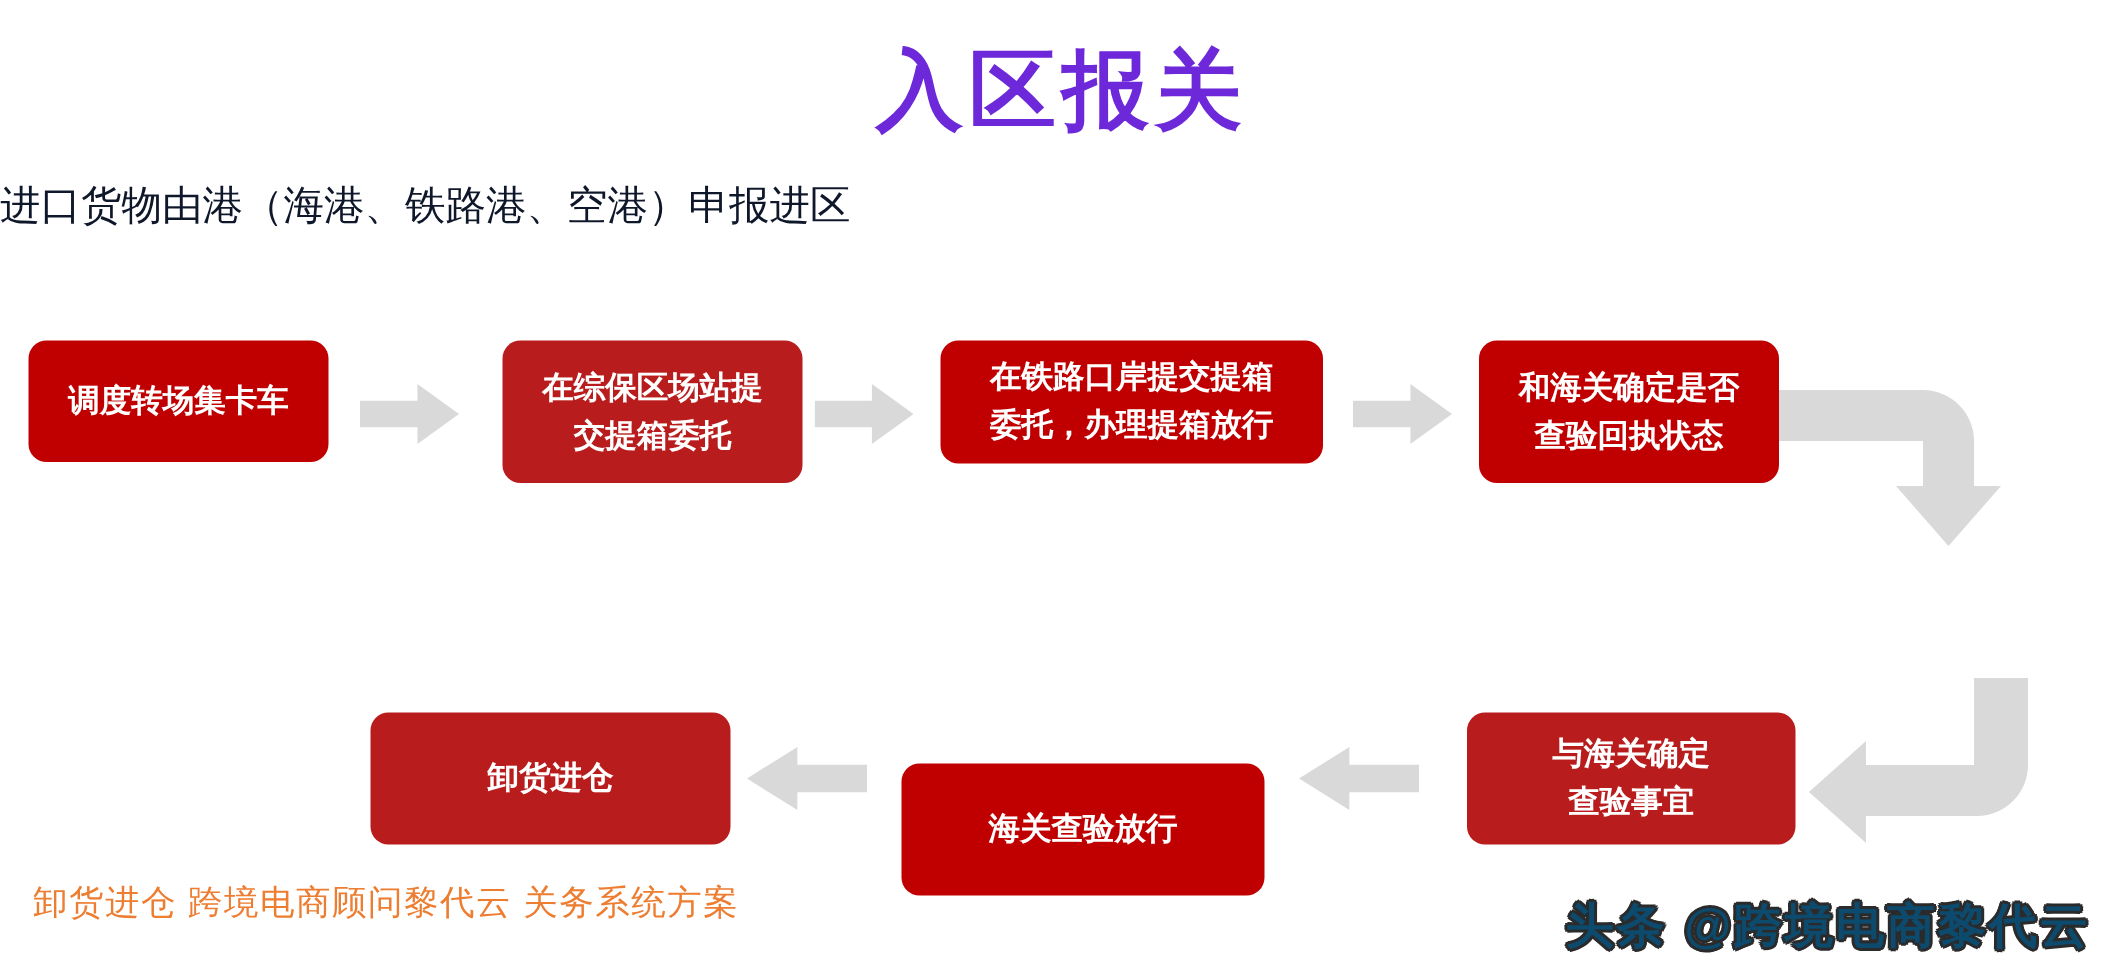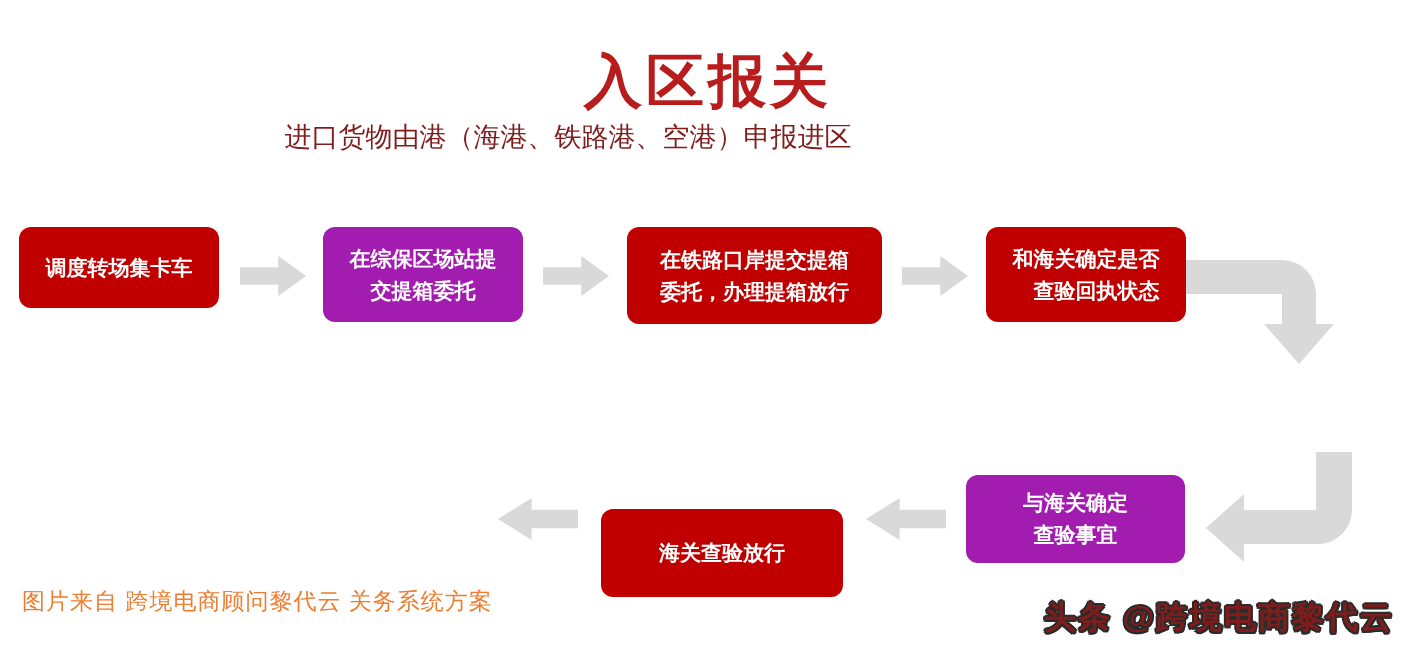--- a/index.html
+++ b/index.html
@@ -20,34 +20,33 @@
 
   
   .title {
     position: absolute;
     left: 0;
     top: 26px;
     width: 1416px;
     text-align: center;
     font-size: 58px;
     font-weight: bold;
-    color: #b91c1c;
+    color: #6d28d9;
     letter-spacing: 4px;
     line-height: 70px;
     white-space: nowrap;
-    margin-top: 20px;
   }
   .subtitle {
     position: absolute;
     left: 0;
     top: 118px;
     width: 1136px;
-    text-align: center;
+    text-align: left;
     font-size: 27px;
-    color: #7f1d1d;
+    color: #0f172a;
     line-height: 38px;
     white-space: nowrap;
   }
 
   
   .node {
     position: absolute;
     border-radius: 12px;
     display: flex;
     align-items: center;
@@ -55,21 +54,21 @@
     text-align: center;
     color: #ffffff;
     font-size: 21px;
     font-weight: bold;
     line-height: 32px;
     padding: 4px 10px;
     box-sizing: border-box;
     white-space: pre-line;
   }
   .node.red    { background: #C00000; }
-  .node.orange { background: #a21caf; }
+  .node.orange { background: #b91c1c; margin-left: 12px; }
 
   
   .arrow {
     position: absolute;
     background: #D9D9D9;
   }
   .arrow.right {
     clip-path: polygon(0% 28%, 58% 28%, 58% 0%, 100% 50%, 58% 100%, 58% 72%, 0% 72%);
   }
   .arrow.left {
@@ -91,21 +90,21 @@
     color: #ED7D31;
     white-space: nowrap;
     letter-spacing: 1px;
   }
   .watermark {
     position: absolute;
     right: 22px;
     top: 596px;
     font-size: 32px;
     font-weight: bold;
-    color: #7f1d1d;
+    color: #0c4a6e;
     letter-spacing: 2px;
     white-space: nowrap;
     text-shadow:
       -1.5px -1.5px 0 #2b2b2b,
        1.5px -1.5px 0 #2b2b2b,
       -1.5px  1.5px 0 #2b2b2b,
        1.5px  1.5px 0 #2b2b2b,
        0     -2px   0 #2b2b2b,
        0      2px   0 #2b2b2b,
       -2px    0     0 #2b2b2b,
@@ -118,32 +117,33 @@
 <div id="canvas">
 
   <div class="title">入区报关</div>
   <div class="subtitle">进口货物由港（海港、铁路港、空港）申报进区</div>
 
   <div class="node red" style="left:19px;top:227px;width:200px;height:81px;">调度转场集卡车</div>
 
   <div class="node orange" style="left:323px;top:227px;width:200px;height:95px;">在综保区场站提
 交提箱委托</div>
 
-  <div class="node red" style="left:627px;top:227px;width:255px;height:97px;">在铁路口岸提交提箱
+  <div class="node red" style="left:627px;top:227px;width:255px;height:82px;">在铁路口岸提交提箱
 委托，办理提箱放行</div>
 
-  <div class="node red" style="left:986px;top:227px;width:200px;height:95px;text-align:right;">和海关确定是否
+  <div class="node red" style="left:986px;top:227px;width:200px;height:95px;">和海关确定是否
 查验回执状态</div>
 
 
   <div class="node orange" style="left:966px;top:475px;width:219px;height:88px;">与海关确定
 查验事宜</div>
 
   <div class="node red" style="left:601px;top:475px;width:242px;height:88px;margin-top:34px;">海关查验放行</div>
 
+  <div class="node orange" style="left:235px;top:475px;width:240px;height:88px;">卸货进仓</div>
 
   <div class="arrow right" style="left:240px;top:256px;width:66px;height:40px;"></div>
   <div class="arrow right" style="left:543px;top:256px;width:66px;height:40px;"></div>
   <div class="arrow right" style="left:902px;top:256px;width:66px;height:40px;"></div>
 
   <div class="arrow left" style="left:866px;top:498px;width:80px;height:42px;"></div>
   <div class="arrow left" style="left:498px;top:498px;width:80px;height:42px;"></div>
 
   <div class="elbow" style="left:1186px;top:258px;width:150px;height:110px;">
     <svg width="150" height="110" viewBox="0 0 150 110">
@@ -170,16 +170,16 @@
                L 38 92
                L 38 110
                L 0 76
                L 38 42
                L 38 58
                L 110 58
                A 0 0 0 0 0 110 58 Z" fill="#D9D9D9"></path>
     </svg>
   </div>
 
-  <div class="credit">图片来自 跨境电商顾问黎代云 关务系统方案</div>
+  <div class="credit">卸货进仓 跨境电商顾问黎代云 关务系统方案</div>
   <div class="watermark">头条 @跨境电商黎代云</div>
 
 </div>
 
 </body></html>

